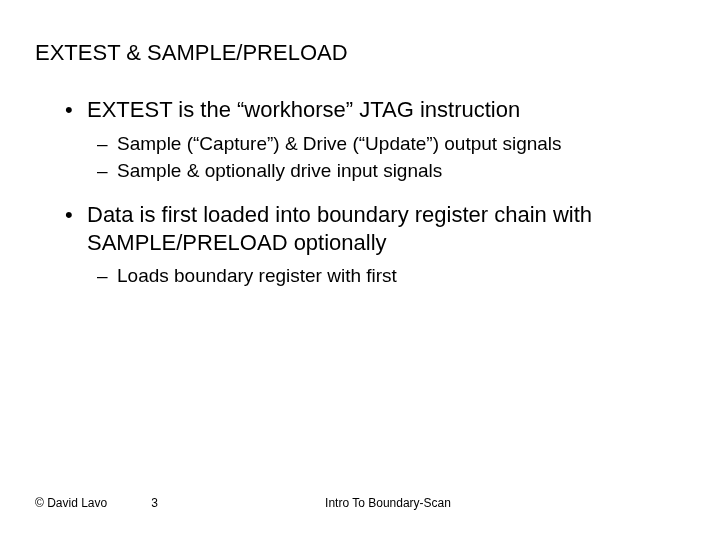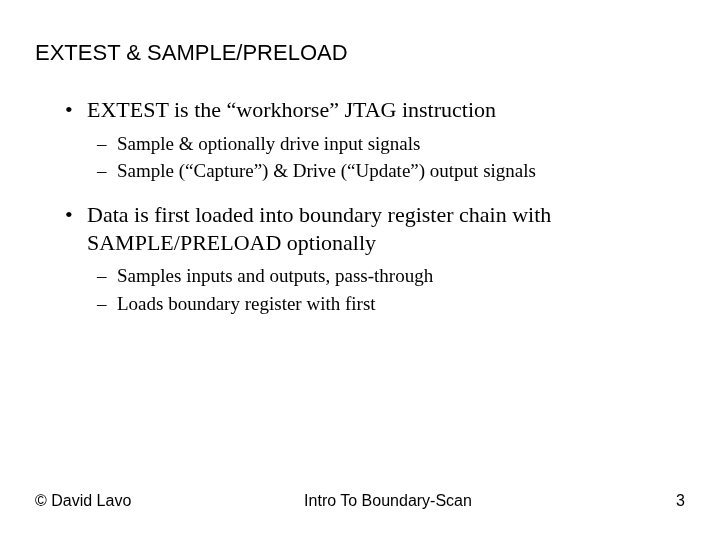--- a/index.html
+++ b/index.html
@@ -39,53 +39,51 @@
       line-height: 1.25;
       position: relative;
       padding-left: 20px;
     }
     .bullet-l2::before {
       content: "–";
       position: absolute;
       left: 0;
       top: 0;
     }
-    .group { margin-bottom: 18px; font-family: Liberation Serif, serif; }
+    .group { margin-bottom: 18px; }
     .footer {
       position: absolute;
       bottom: 30px;
       left: 35px;
       right: 35px;
-      font-size: 16px;
+      font-size: 12px;
       display: flex;
-      justify-content: space-between;
       align-items: center;
       gap: 44px;
     }
     .footer-center {
       position: absolute;
       left: 50%;
       transform: translateX(-50%);
       margin-left: 28px;
     }
   </style>
 </head>
 <body>
 
 <div class="title">EXTEST &amp; SAMPLE/PRELOAD</div>
 
 <div class="group">
   <div class="bullet-l1">EXTEST is the “workhorse” JTAG instruction</div>
+  <div class="bullet-l2">Sample (“Capture”) &amp; Drive (“Update”) output signals</div>
   <div class="bullet-l2">Sample &amp; optionally drive input signals</div>
-  <div class="bullet-l2">Sample (“Capture”) &amp; Drive (“Update”) output signals</div>
 </div>
 
 <div class="group">
   <div class="bullet-l1">Data is first loaded into boundary register chain with SAMPLE/PRELOAD optionally</div>
-  <div class="bullet-l2">Samples inputs and outputs, pass-through</div>
   <div class="bullet-l2">Loads boundary register with first</div>
 </div>
 
 <div class="footer">
   <span>© David Lavo</span>
   <span class="footer-center">Intro To Boundary-Scan</span>
   <span>3</span>
 </div>
 
 </body></html>

